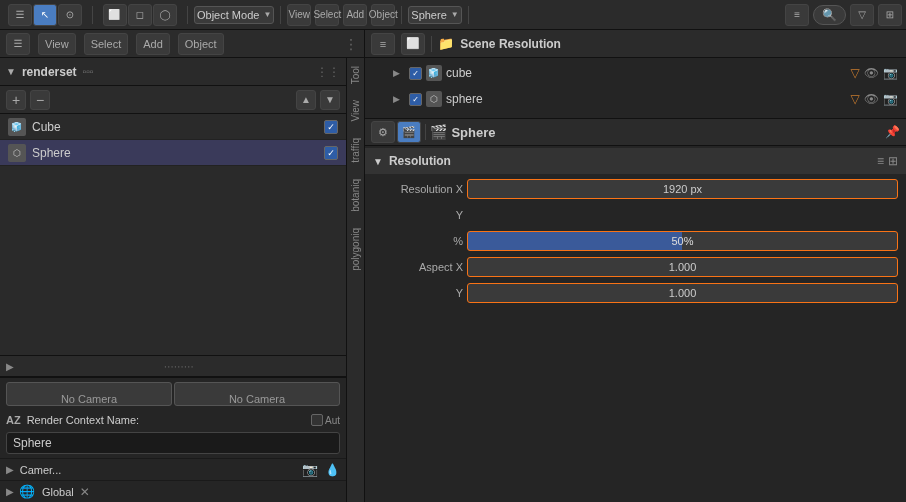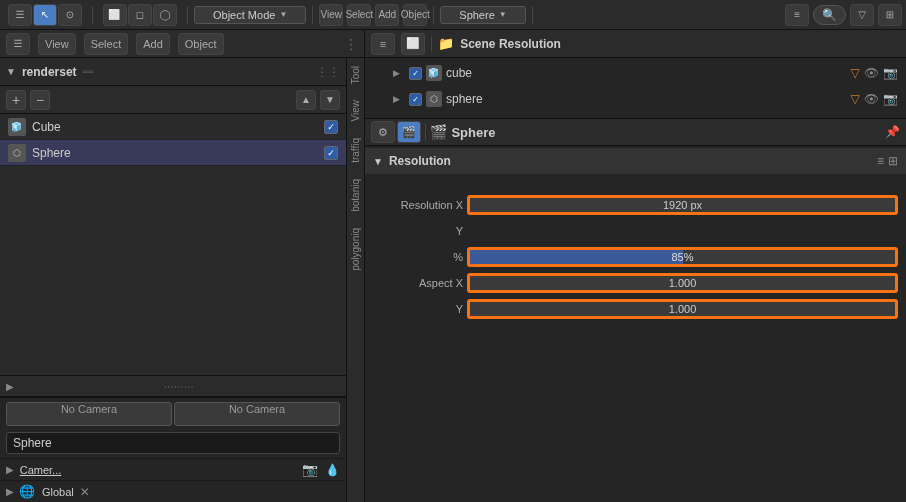--- a/index.html
+++ b/index.html
@@ -52,21 +52,21 @@
     .toolbar-separator {
       width: 1px;
       height: 18px;
       background: #444;
       margin: 0 4px;
     }
     .toolbar-label {
       background: #3a3a3a;
       border: 1px solid #555;
       border-radius: 3px;
-      padding: 2px 18px;
+      padding: 2px 2px;
       font-size: 11px;
       display: flex;
       align-items: center;
       gap: 4px;
     }
     .dropdown-arrow {
       font-size: 8px;
       color: #aaa;
     }
 
@@ -197,21 +197,21 @@
       gap: 2px;
       padding: 4px 6px;
     }
     .camera-btn {
       flex: 1;
       height: 24px;
       background: #3a3a3a;
       border: 1px solid #555;
       border-radius: 3px;
       display: flex;
-      align-items: flex-start;
+      align-items: flex-end;
       justify-content: center;
       font-size: 11px;
       color: #999;
       cursor: pointer;
     }
     .render-btn {
       margin: 2px 6px;
       height: 28px;
       background: #3a3a3a;
       border: 1px solid #555;
@@ -274,21 +274,20 @@
       border-top: 1px solid #1a1a1a;
     }
     .expand-arrow {
       color: #888;
       font-size: 10px;
     }
     .camer-label {
       flex: 1;
       font-size: 11px;
       color: #ccc;
-      text-decoration: underline;
     }
     .camer-icon {
       font-size: 13px;
       color: #888;
     }
     .camer-eyedrop {
       color: #888;
       font-size: 12px;
     }
     .world-row {
@@ -410,41 +409,41 @@
       margin-left: auto;
       display: flex;
       gap: 4px;
     }
     .dim-header-btn {
       color: #888;
       font-size: 12px;
     }
 
     .dim-rows {
-      padding: 18px 0;
+      padding: 2px 0;
     }
     .dim-row {
       height: 26px;
       display: flex;
       align-items: center;
       padding: 0 8px;
       gap: 4px;
     }
     .dim-row-label {
       text-align: right;
       width: 90px;
       font-size: 11px;
       color: #aaa;
       flex-shrink: 0;
     }
     .dim-row-value {
       flex: 1;
       height: 20px;
       background: #3a3a3a;
-      border: 3px solid #f97316;
+      border: 1px solid #f97316;
       border-radius: 3px;
       display: flex;
       align-items: center;
       justify-content: center;
       font-size: 11px;
       color: #ccc;
     }
     .dim-row-value.percent-bar {
       background: linear-gradient(to right, #3a5a9a 0%, #3a5a9a 50%, #3a3a3a 50%);
       color: #ddd;
@@ -604,20 +603,28 @@
 
         <div class="left-panel-bottom">
           <div class="camera-row">
             <div class="camera-btn">
               <span>No Camera</span>
             </div>
             <div class="camera-btn">
               <span>No Camera</span>
             </div>
           </div>
+          <div class="context-name-row">
+            <span class="az-icon">AZ</span>
+            <span class="context-label">Render Context Name:</span>
+            <div class="auto-checkbox">
+              <div class="small-checkbox"></div>
+              <span class="auto-label">Aut</span>
+            </div>
+          </div>
           <input class="context-input" value="Sphere" style="">
           <div class="camer-row">
             <span class="expand-arrow">▶</span>
             <span class="camer-label">Camer...</span>
             <span class="camer-icon">📷</span>
             <span class="camer-eyedrop">💧</span>
           </div>
           <div class="world-row">
             <span class="expand-arrow">▶</span>
             <span class="world-icon">🌐</span>
@@ -705,21 +712,21 @@
               </div>
             </div>
 
             <div class="dim-row">
               <span class="dim-row-label">Y</span>
             </div>
 
             <div class="dim-row">
               <span class="dim-row-label">%</span>
               <div class="dim-row-value percent-bar">
-                <span>85%</span>
+                <span>50%</span>
               </div>
             </div>
 
             <div class="dim-row">
               <span class="dim-row-label">Aspect X</span>
               <div class="dim-row-value">
                 <span>1.000</span>
               </div>
             </div>
 

